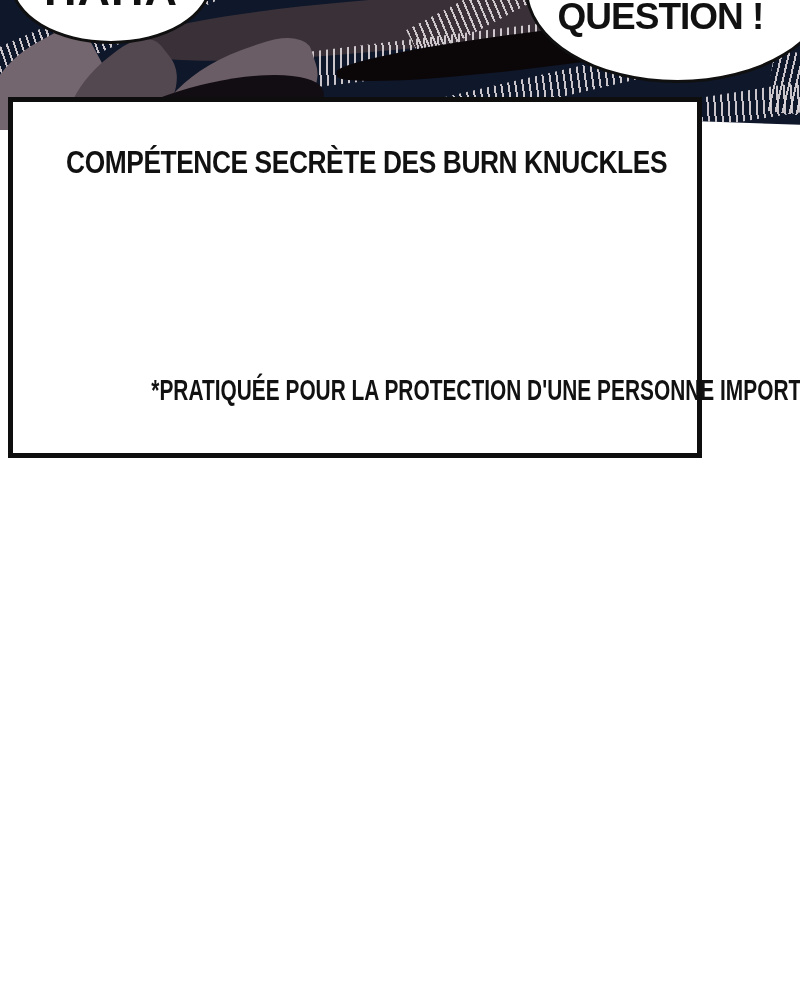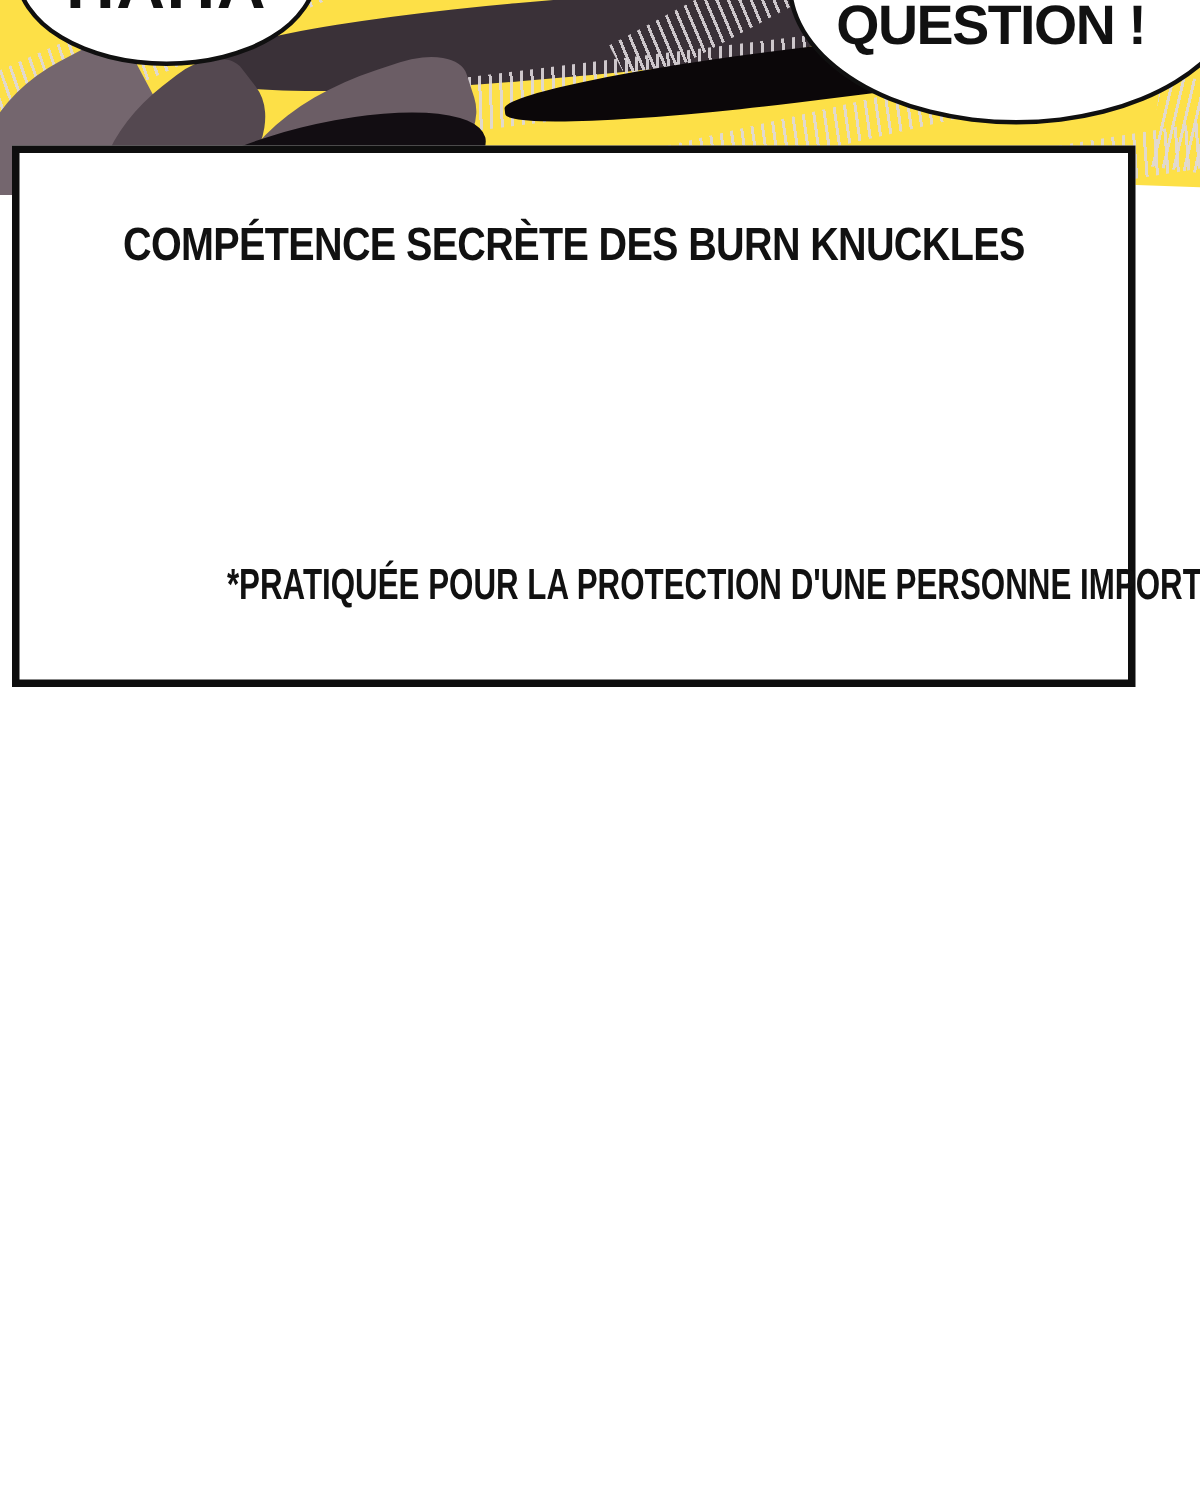--- a/index.html
+++ b/index.html
@@ -4,21 +4,21 @@
 <style>
   html,body{margin:0;padding:0;}
   body{
     width:800px;height:1000px;position:relative;overflow:hidden;
     background:#ffffff;
     font-family:"Liberation Sans","DejaVu Sans",sans-serif;
   }
   
   .artwork{
     position:absolute;left:0;top:0;width:800px;height:130px;
-    background:#fde047;overflow:hidden;
+    background:#0f172a;overflow:hidden;
     clip-path:polygon(0 0,100% 0,100% 96%,72% 90%,40% 94%,10% 97%,0 104%);
     text-decoration:underline;
   }
   .art-shape{position:absolute;}
   .grey-band{left:130px;top:0px;width:480px;height:52px;background:#3a3138;border-radius:45%;transform:rotate(-5deg);}
   .fold-1{left:-25px;top:46px;width:135px;height:98px;background:#74666e;border-radius:80% 20% 60% 40%;transform:rotate(-28deg);}
   .fold-2{left:52px;top:60px;width:135px;height:84px;background:#544850;border-radius:70% 30% 60% 40%;transform:rotate(-38deg);}
   .fold-3{left:148px;top:54px;width:175px;height:92px;background:#6b5d65;border-radius:75% 25% 65% 35%;transform:rotate(-18deg);}
   .fold-dark{left:92px;top:84px;width:235px;height:72px;background:#120d12;border-radius:50%;transform:rotate(-14deg);}
   .hatch{background:repeating-linear-gradient(95deg,#ded8dc 0 2px,rgba(0,0,0,0) 2px 7px);opacity:.9;}
@@ -41,21 +41,21 @@
     font-size:45px;letter-spacing:1px;line-height:1;
   }
   .bubble-right{left:525px;top:-105px;width:305px;height:188px;}
   .bubble-right .bubble-text{
     position:absolute;left:0;right:34px;top:100px;text-align:center;
     font-size:37px;letter-spacing:-1px;line-height:1;
   }
 
   
   .caption-box{
-    position:absolute;left:8px;top:97px;width:749px;height:361px;
+    position:absolute;left:8px;top:97px;width:694px;height:361px;
     background:#ffffff;border:5px solid #0e0e0e;box-sizing:border-box;
     color:#111111;
   }
   .cap-line{position:absolute;left:0;right:0;text-align:center;white-space:nowrap;}
   .cap-heading{top:44px;font-size:31px;font-weight:bold;line-height:34px;}
   .cap-heading .squeeze{display:inline-block;transform:scaleX(.85);transform-origin:center;letter-spacing:-.5px;}
   .cap-title{top:100px;font-size:64px;font-weight:bold;line-height:80px;letter-spacing:-2px;}
   .cap-title .squeeze{display:inline-block;transform:scaleX(.97);transform-origin:center;}
   .cap-footnote{top:270px;font-size:29px;font-weight:bold;line-height:36px;}
   .cap-footnote .squeeze{display:inline-block;transform:scaleX(.72);transform-origin:center;}

